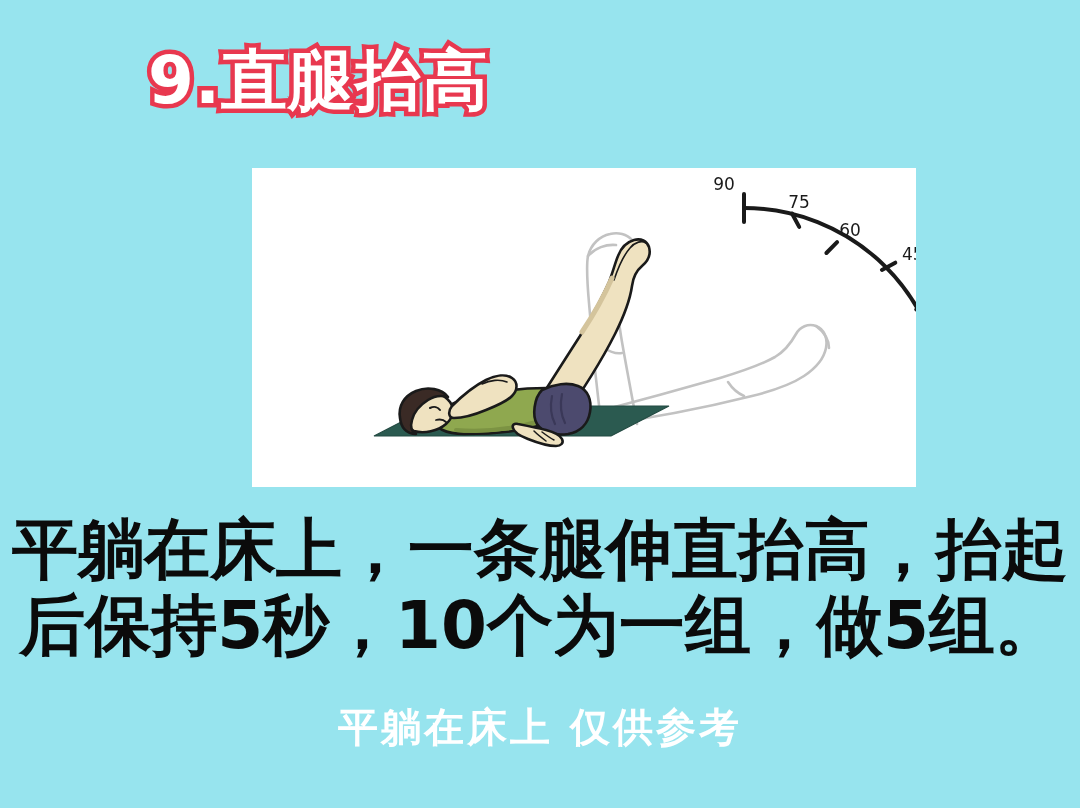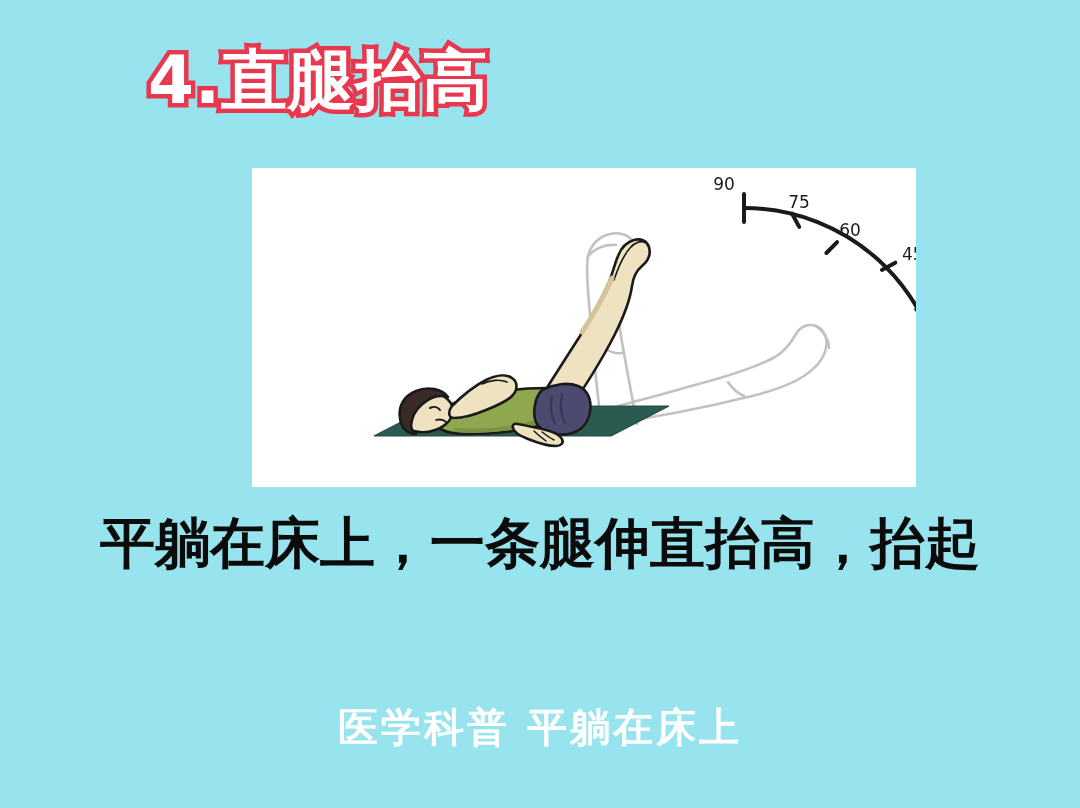--- a/index.html
+++ b/index.html
@@ -50,21 +50,21 @@
   }
 
   
   #body-text {
     position: absolute;
     left: 0;
     top: 512px;
     width: 1080px;
     text-align: center;
     color: #0b0b0b;
-    font-size: 55px;
+    font-size: 66px;
     font-weight: 700;
     line-height: 1.15;
     letter-spacing: 0px;
   }
   #body-text .line {
     display: block;
     white-space: nowrap;
   }
 
   
@@ -78,21 +78,21 @@
     font-size: 40px;
     font-weight: 700;
     letter-spacing: 3px;
   }
 </style>
 </head>
 <body>
 
 <div id="slide">
 
-  <div id="title">4.直腿抬高</div>
+  <div id="title">9.直腿抬高</div>
 
   <div id="illus-panel">
     <svg id="illus-svg" viewBox="0 0 576 319" xmlns="http://www.w3.org/2000/svg">
       <title>仰卧直腿抬高示意图</title>
 
       <rect x="0" y="0" width="576" height="319" fill="#ffffff"></rect>
 
       <g fill="none" stroke="#1a1a1a" stroke-width="4" stroke-linecap="round">
 
         <path d="M 448 40 A 200 200 0 0 1 648 240"></path>
@@ -223,17 +223,18 @@
                  C 224 268 218 264 217 260
                  C 216 257 218 255 222 256 Z" fill="#efe2c0"></path>
         <path d="M 246 264 C 250 267 254 270 258 272" fill="none" stroke="#1a1a1a" stroke-width="1.5"></path>
         <path d="M 238 263 C 242 267 246 270 250 273" fill="none" stroke="#1a1a1a" stroke-width="1.5"></path>
       </g>
     </svg>
   </div>
 
   <div id="body-text">
     <span class="line">平躺在床上，一条腿伸直抬高，抬起</span>
+    <span class="line">后保持5秒，10个为一组，做5组。</span>
   </div>
 
-  <div id="footer">医学科普 平躺在床上</div>
+  <div id="footer">平躺在床上 仅供参考</div>
 
 </div>
 
 </body></html>

